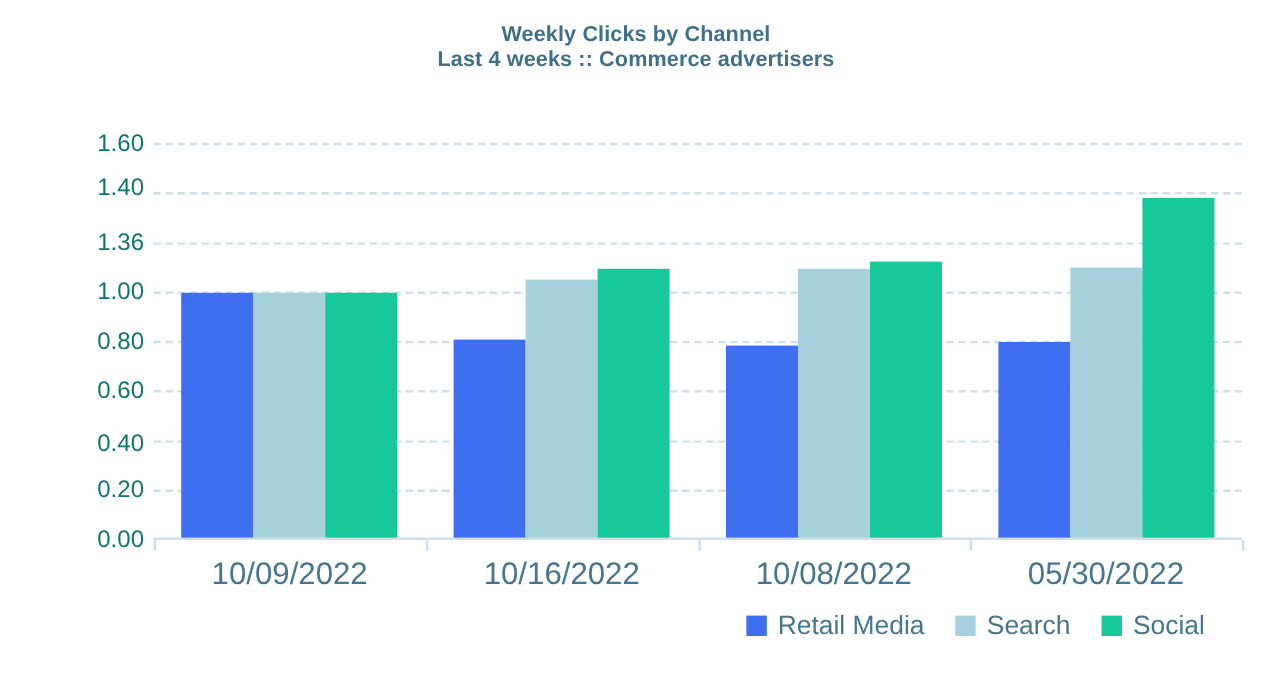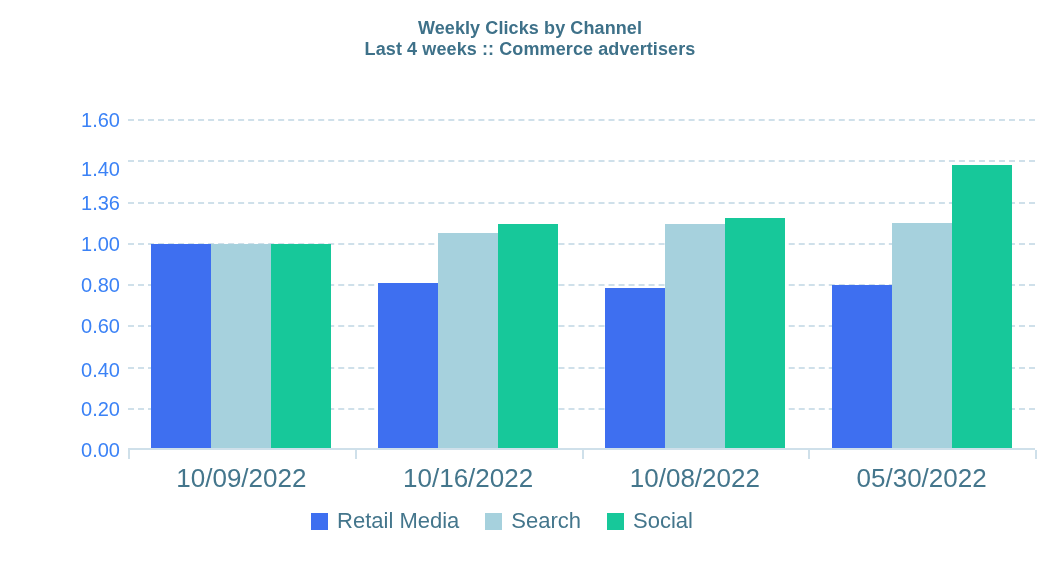--- a/index.html
+++ b/index.html
@@ -45,21 +45,21 @@
     top: 120px;
     width: 62px;
     height: 330px;
   }
   .y-tick {
     position: absolute;
     right: 0;
     width: 62px;
     text-align: right;
     font-size: 20px;
-    color: #3b82f6;
+    color: #0f766e;
     transform: translateY(-50%);
     white-space: nowrap;
   }
 
   
   .plot {
     position: absolute;
     left: 128px;
     top: 120px;
     width: 907px;
@@ -120,21 +120,21 @@
     transform: translateX(-50%);
   }
 
   
   .legend {
     position: absolute;
     left: 0;
     top: 508px;
     width: 1004px;
     display: flex;
-    justify-content: center;
+    justify-content: flex-end;
     align-items: center;
     gap: 26px;
   }
   .legend-item {
     display: flex;
     align-items: center;
     gap: 9px;
   }
   .legend-swatch {
     width: 17px;
@@ -158,21 +158,21 @@
   </div>
 
   <div class="y-ticks" id="y-ticks">
       <div class="y-tick" style="top: 330px;">0.00</div>
       <div class="y-tick" style="top: 288.75px;">0.20</div>
       <div class="y-tick" style="top: 230px; margin-top: 20px;">0.40</div>
       <div class="y-tick" style="top: 206.25px;">0.60</div>
       <div class="y-tick" style="top: 165px;">0.80</div>
       <div class="y-tick" style="top: 123.75px;">1.00</div>
       <div class="y-tick" style="top: 82.5px;">1.36</div>
-      <div class="y-tick" style="top: 49px; text-align: right;">1.40</div>
+      <div class="y-tick" style="top: 37px; text-align: right;">1.40</div>
       <div class="y-tick" style="top: 0px;">1.60</div>
     </div>
 
   <div class="plot" id="plot">
       <div class="gridline" style="top: 0px;"></div>
       <div class="gridline" style="top: 41.25px;"></div>
       <div class="gridline" style="top: 82.5px;"></div>
       <div class="gridline" style="top: 123.75px;"></div>
       <div class="gridline" style="top: 165px;"></div>
       <div class="gridline" style="top: 206.25px;"></div>

